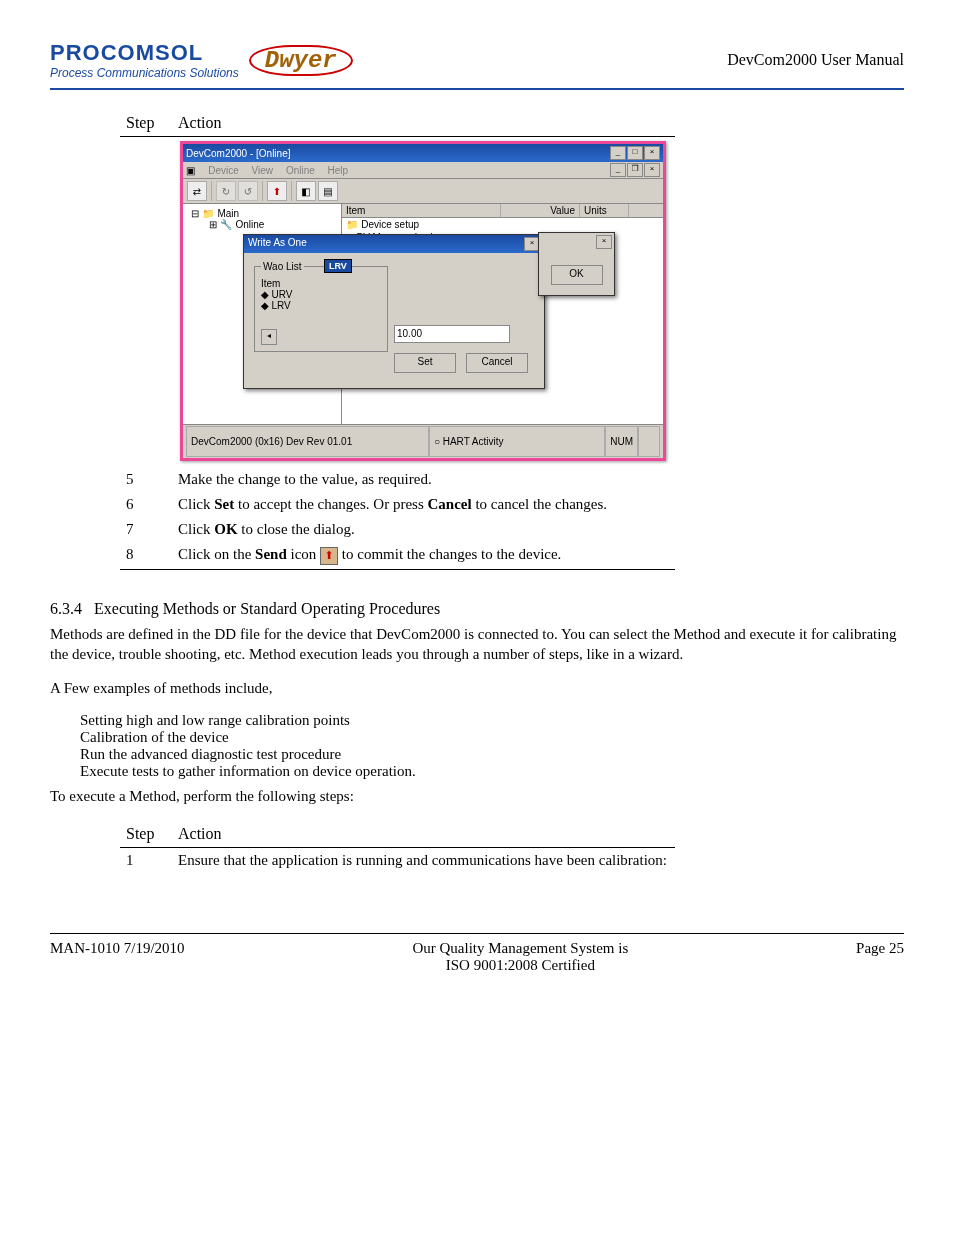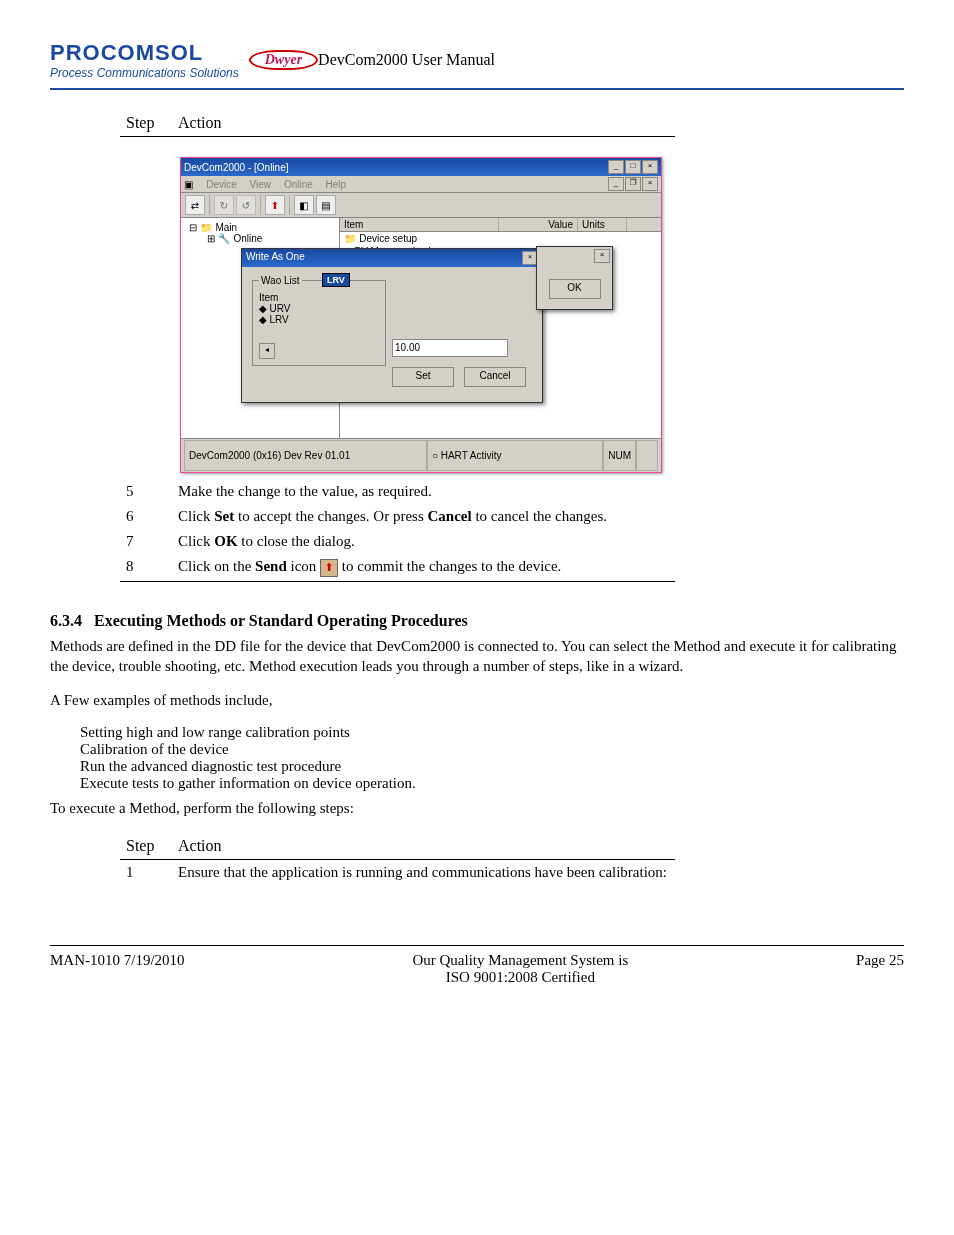--- a/index.html
+++ b/index.html
@@ -7,20 +7,21 @@
     font-size: 15px;
     color: #000;
     background: #fff;
     margin: 0;
     padding: 40px 50px 30px 50px;
     width: 854px;
   }
   .header {
     display: flex;
     align-items: center;
+    justify-content: space-between;
     border-bottom: 2px solid #1a4aa0;
     padding-bottom: 8px;
     margin-bottom: 20px;
   }
   .logos {
     display: flex;
     align-items: center;
     gap: 10px;
   }
   .procomsol {
@@ -34,27 +35,27 @@
     display:block;
     font-size:12px;
     font-weight:normal;
     color:#1a4aa0;
     letter-spacing:0;
     font-style:italic;
   }
   .dwyer {
     font-style: italic;
     font-weight: bold;
-    color: #be185d;
-    font-size: 14px;
+    color: #a16207;
+    font-size: 24px;
     border:2px solid #c00;
     border-radius: 50%/60%;
     padding: 0 14px;
     background:#fff;
-    font-family: Liberation Serif, serif;
+    font-family: Liberation Mono, monospace;
   }
   .manual-title {
     font-size: 16px;
   }
   .step-table {
     margin-left: 70px;
     width: 555px;
     border-collapse: collapse;
     margin-bottom: 30px;
   }
@@ -71,22 +72,22 @@
   }
   .step-num {
     width: 40px;
   }
   .screenshot-cell {
     padding: 0 !important;
   }
   
   .app {
     width: 480px;
-    margin: 20px 0 6px 0;
-    border: 1px solid #ec4899;
+    margin: 4px 0 6px 0;
+    border: 3px solid #ec4899;
     font-family: Tahoma, Arial, sans-serif;
     font-size: 10px;
     background:#d4d0c8;
     box-shadow: 1px 1px 3px rgba(0,0,0,0.4);
   }
   .titlebar {
     background: linear-gradient(#1a4aa0,#2a6acc);
     color:#fff;
     display:flex;
     justify-content:space-between;
@@ -173,21 +174,21 @@
   }
   .statusbar {
     display:flex;font-size:10px;background:#d4d0c8;border-top:1px solid #888;justify-content:space-between;padding:1px 3px;
   }
   .statusbar div { border:1px solid #aaa;padding:9px 4px; }
   .scroll-left {
     width:14px;height:14px;border:1px solid #888;background:#d4d0c8;font-size:8px;text-align:center;line-height:12px;margin-top:18px;
   }
 
   .section-hdr {
-    font-weight: bold;
+    font-weight: normal;
     font-size: 16px;
     margin-top: 30px;
   }
   p { margin: 6px 0 14px 0; line-height:1.35; }
   .indent { margin-left: 30px; }
   .send-icon {
     display:inline-block;width:16px;height:16px;background:#d9b68a;border:1px solid #666;vertical-align:middle;font-size:11px;line-height:14px;text-align:center;color:#c00;
   }
   .footer {
     border-top:1px solid #000;

